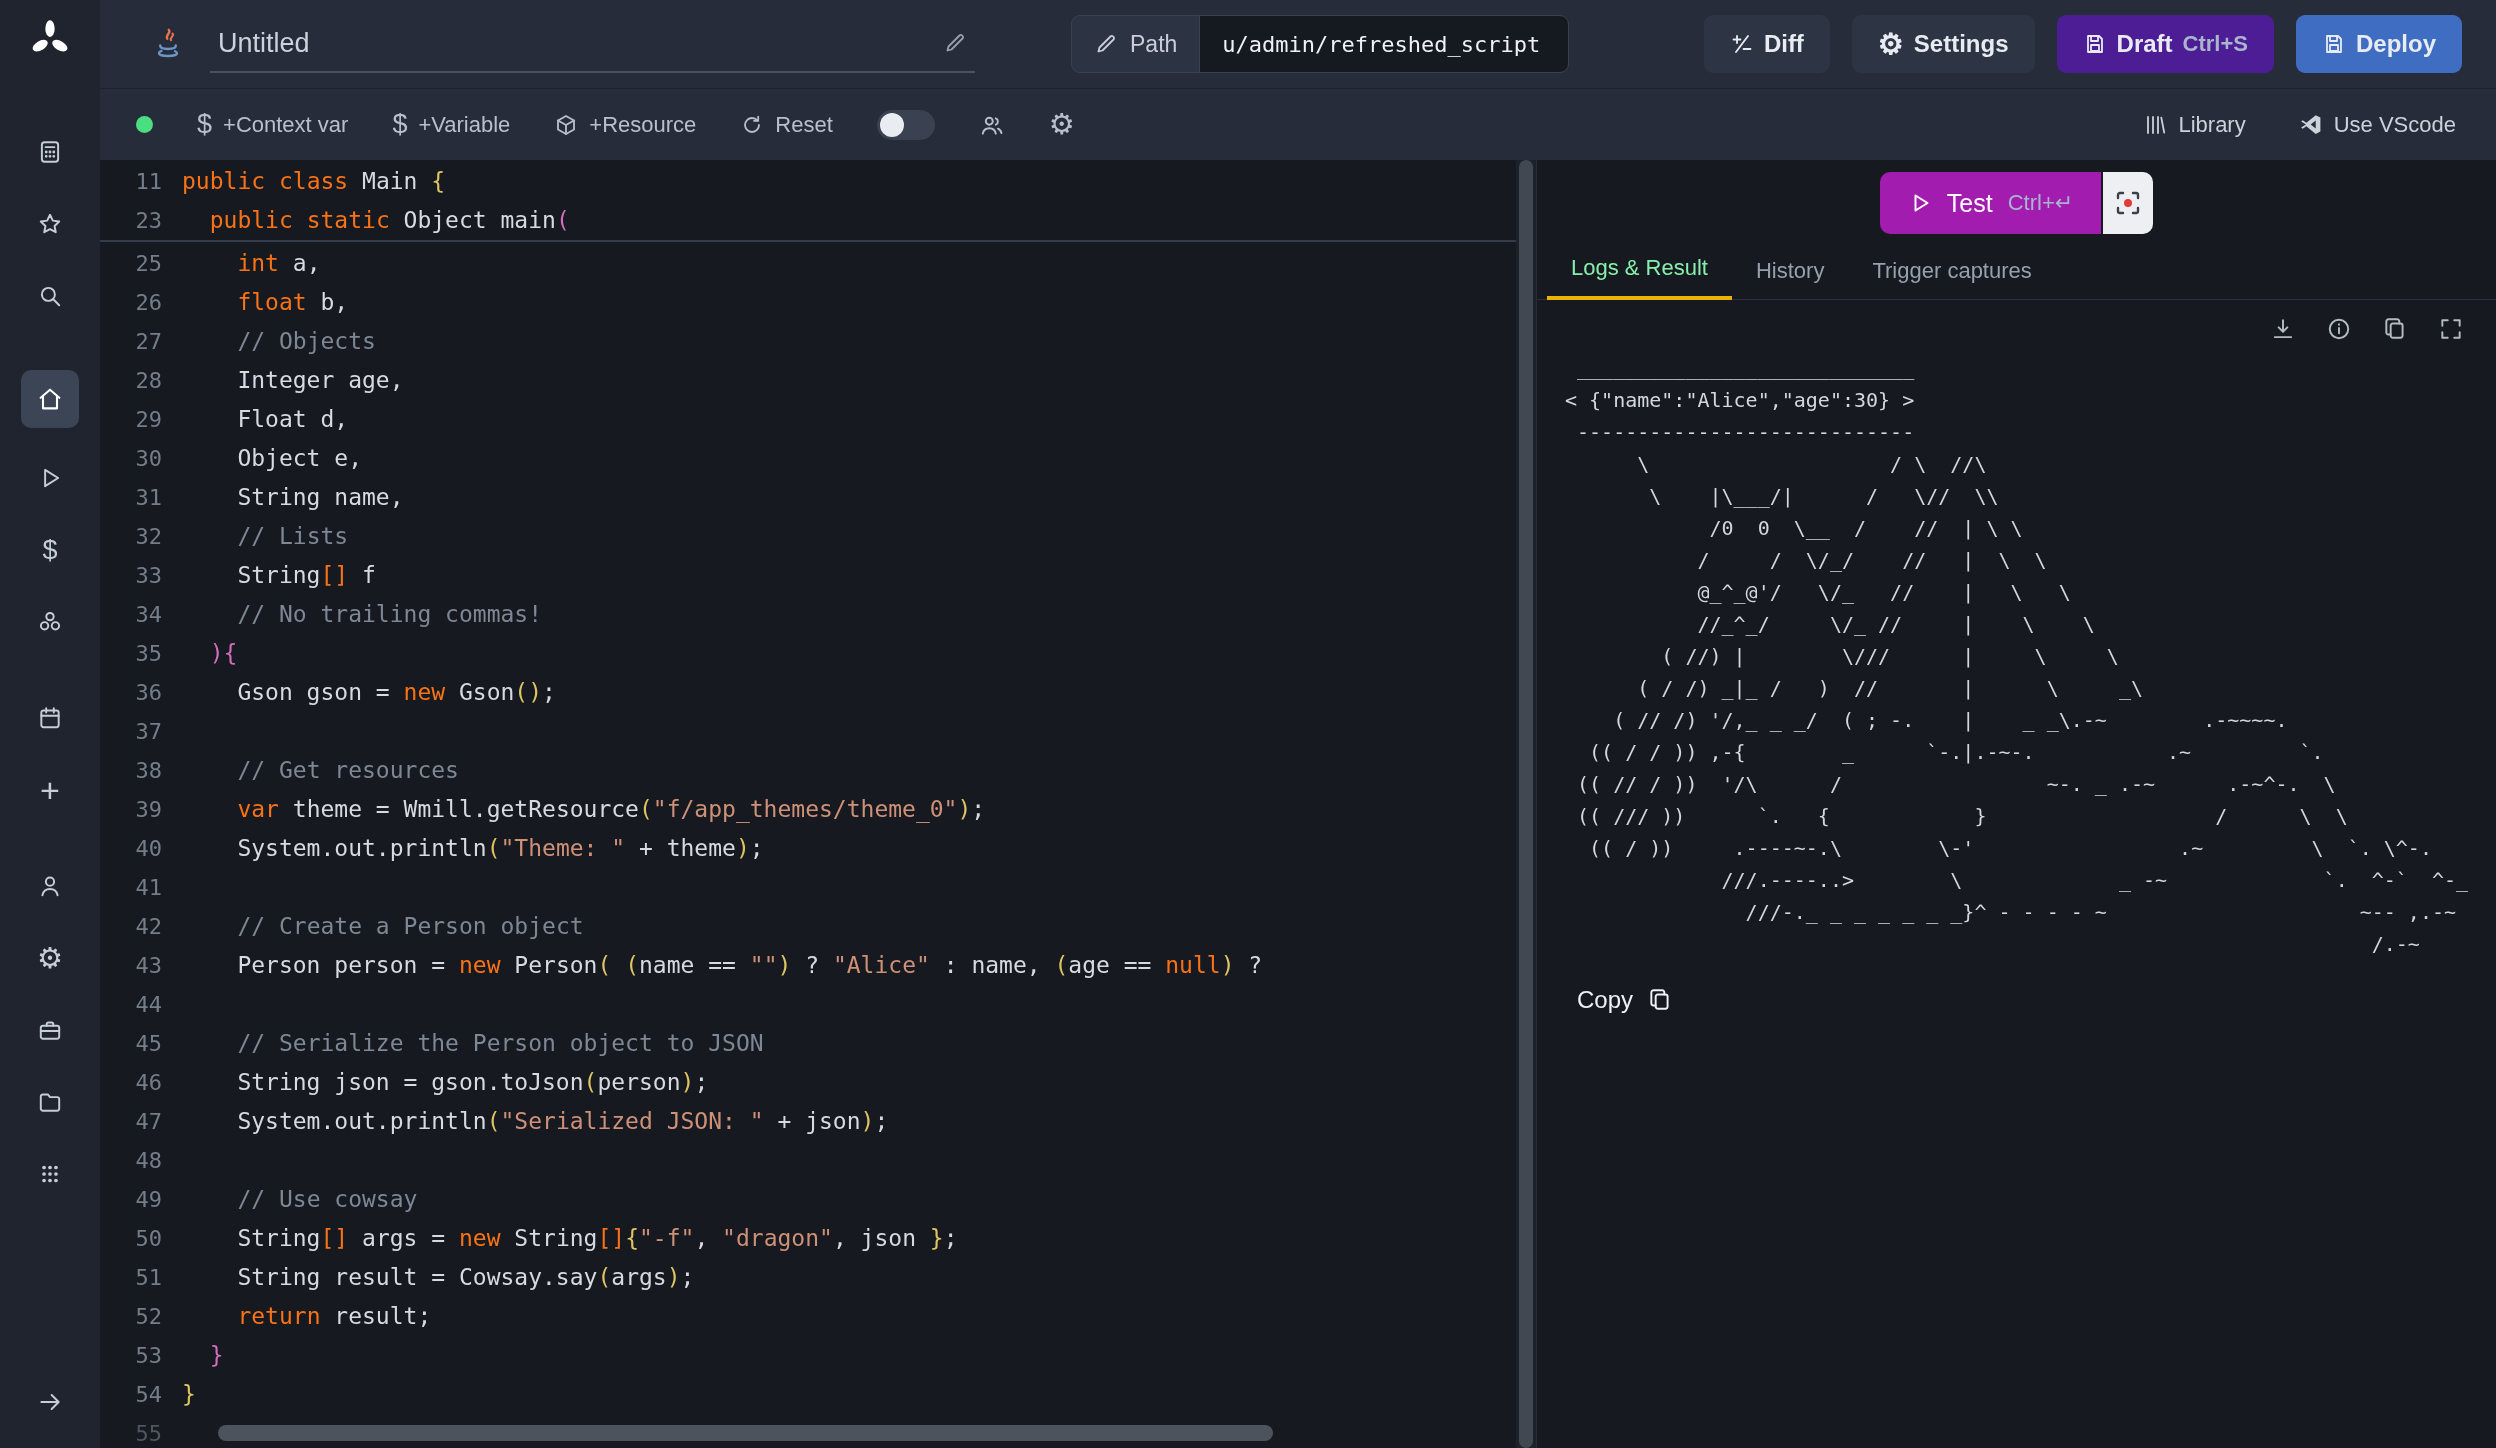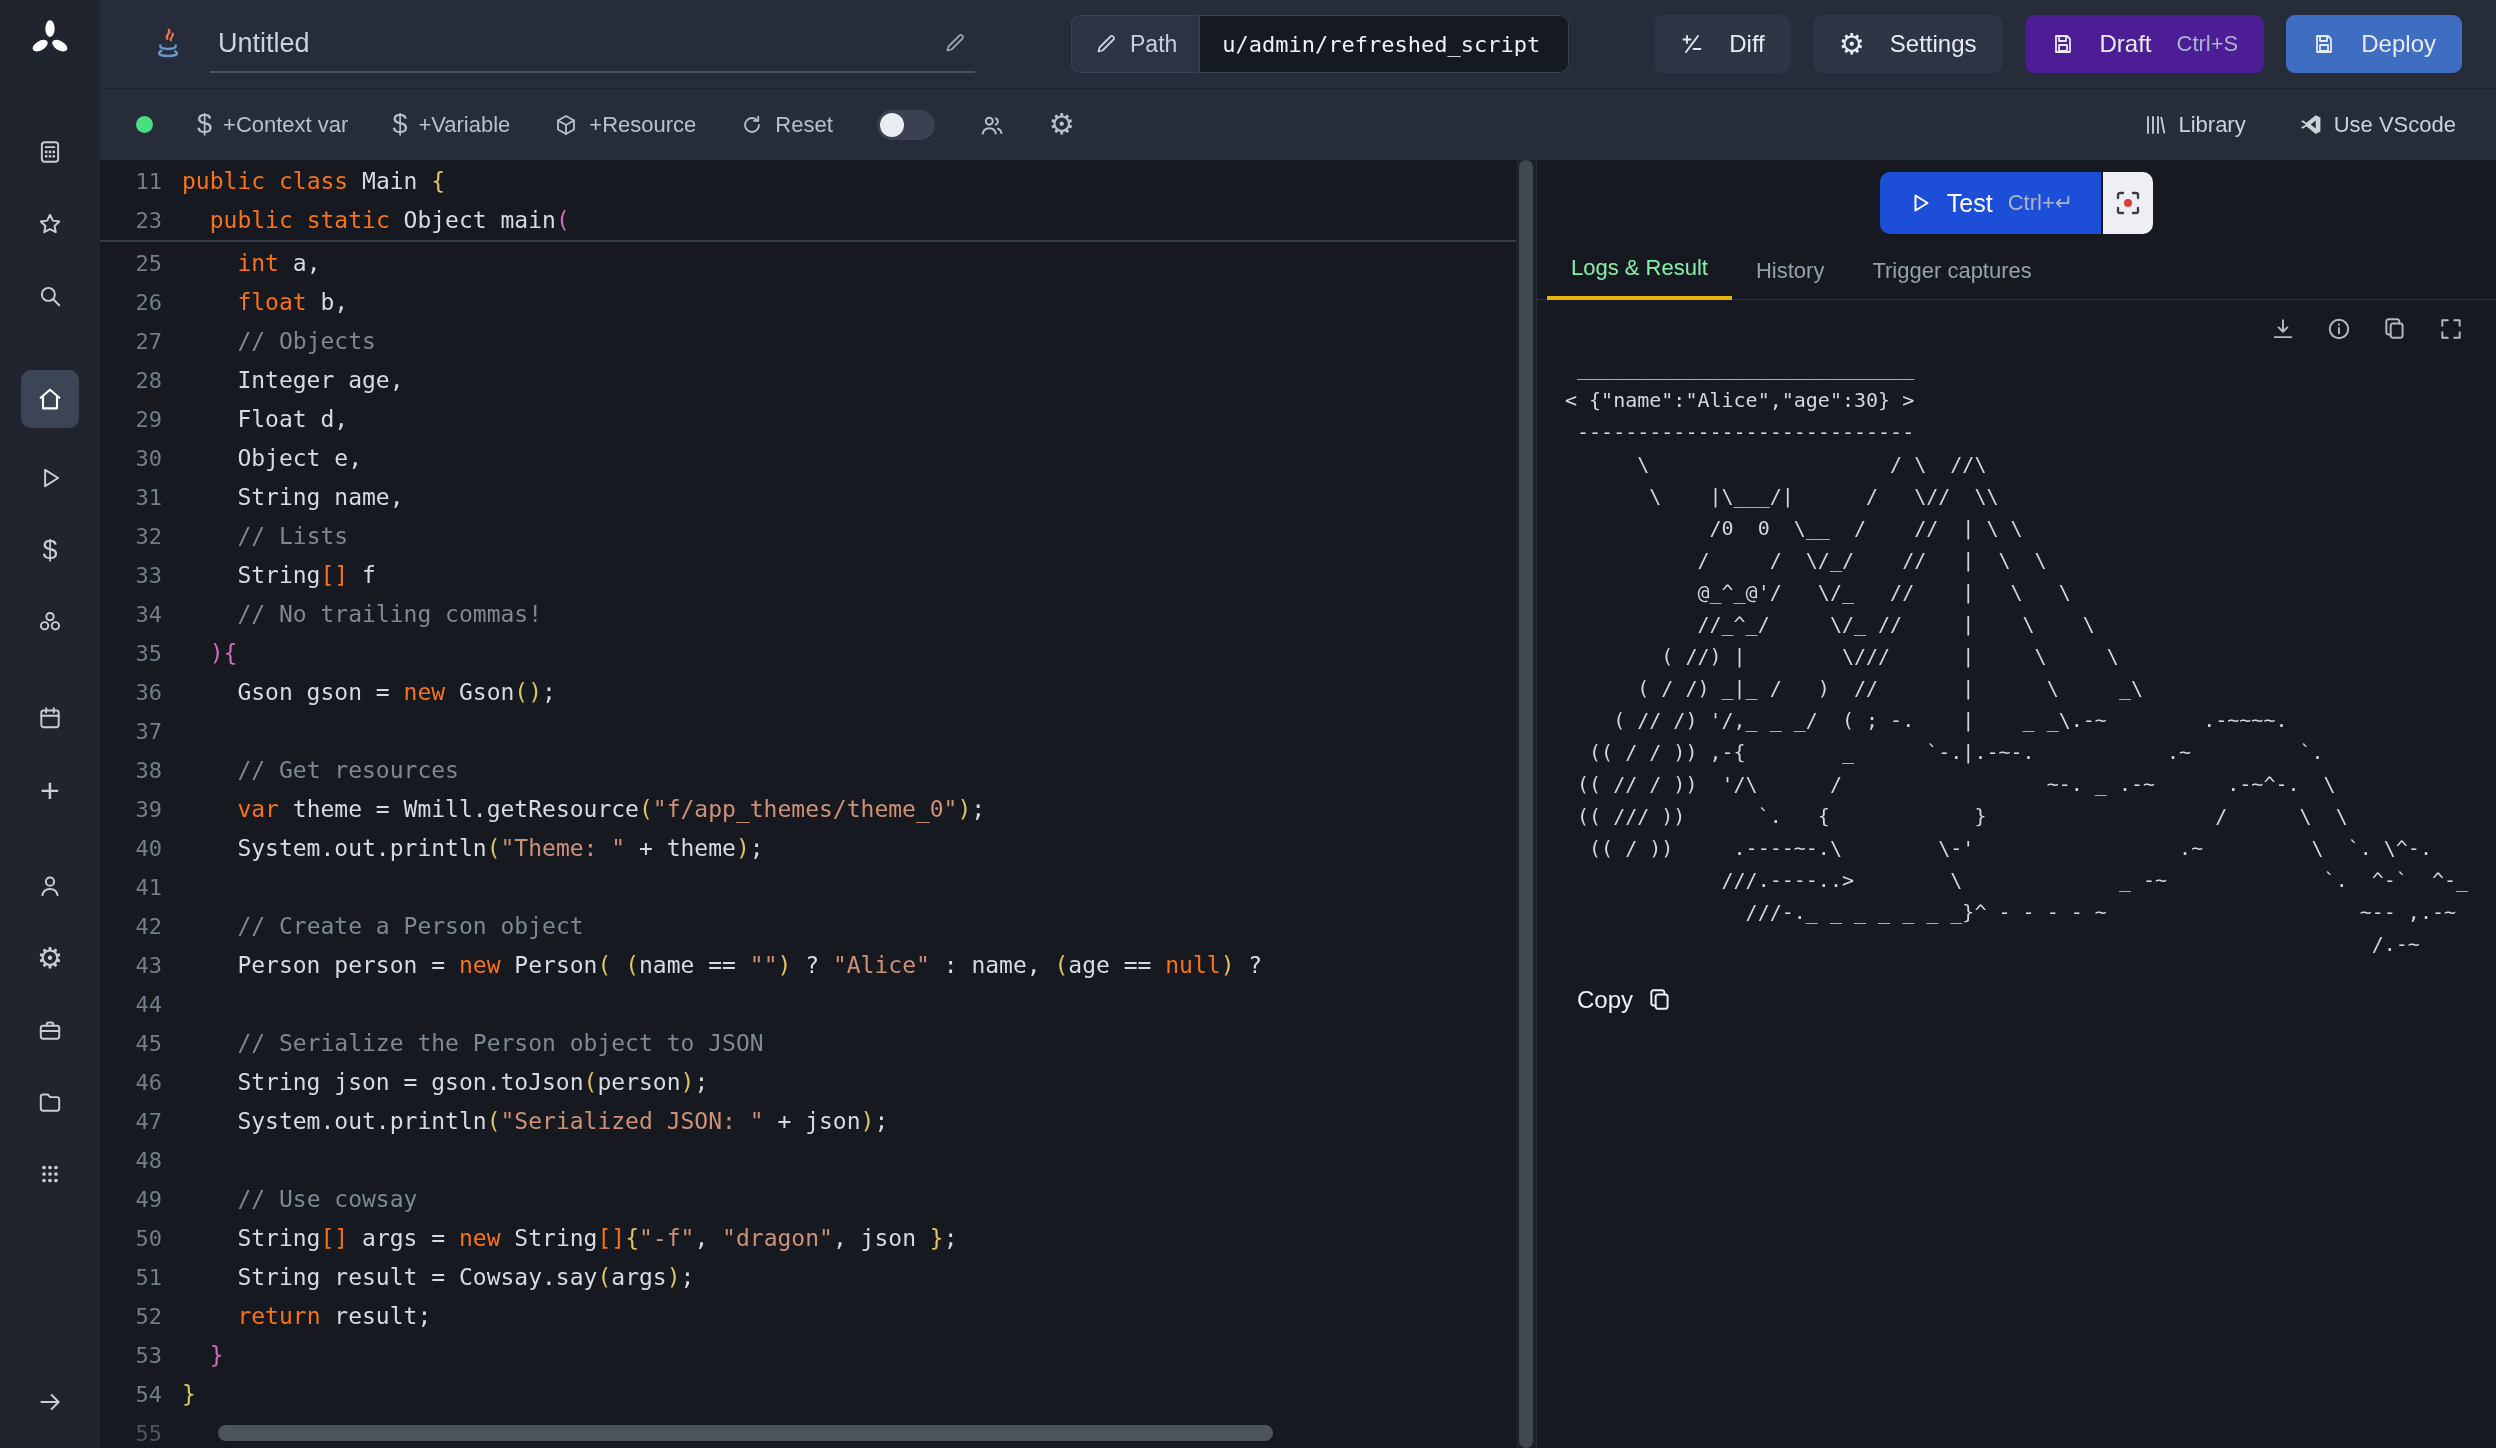--- a/index.html
+++ b/index.html
@@ -24,21 +24,21 @@
   
   .topbar { height:88px; background:#262c3a; display:flex; align-items:center; padding:0 34px 0 50px; flex:none; }
   .java-badge { width:36px; height:40px; flex:none; }
   .title-wrap { display:flex; align-items:center; justify-content:space-between; border-bottom:2px solid #4b5363; width:765px; height:58px; margin-left:24px; padding:0 8px; }
   .doc-title { color:#ccd2db; font-size:27px; }
   .pencil { color:#98a1ae; }
   .path-group { display:flex; margin-left:96px; height:58px; }
   .path-chip { display:flex; align-items:center; gap:12px; background:#2c3342; color:#c8cedb; border:1px solid #3a4252; border-right:none; border-radius:9px 0 0 9px; padding:0 22px; font-size:23px; }
   .path-input { background:#151920; border:1px solid #3a4252; border-radius:0 9px 9px 0; color:#eef1f6; font-family:"DejaVu Sans Mono",monospace; font-size:22px; display:flex; align-items:center; padding:0 22px; min-width:370px; }
   .topbar-right { margin-left:auto; display:flex; gap:22px; align-items:center; }
-  .btn { height:58px; border-radius:9px; display:flex; align-items:center; gap:25px; padding:0 26px; font-size:24px; color:#e8ecf2; cursor:pointer; white-space:nowrap; }
+  .btn { height:58px; border-radius:9px; display:flex; align-items:center; gap:10px; padding:0 26px; font-size:24px; color:#e8ecf2; cursor:pointer; white-space:nowrap;font-weight:bold; }
   .btn.ghost { background:#2d3443; }
   .btn.draft { background:#4c1d95; }
   .btn.deploy { background:#3e6dc2; }
   .shortcut { color:#a9b5cd; font-size:22px; }
 
   
   .toolbar2 { height:72px; background:#262c3a; border-top:1px solid #1d222c; display:flex; align-items:center; padding:0 40px 0 36px; gap:44px; color:#b9c0cb; font-size:22px; flex:none; }
   .tb-item { display:flex; align-items:center; gap:11px; cursor:pointer; white-space:nowrap; }
   .status-dot { width:17px; height:17px; border-radius:50%; }
   .toggle { width:58px; height:30px; border-radius:15px; background:#3a4150; position:relative; cursor:pointer; }
@@ -58,21 +58,21 @@
   .code-line.dim .ln { color:#4e565f; }
   .tk-k { color:#f97316; } .tk-p { color:#d6dae1; } .tk-c { color:#7e8795; }
   .tk-s { color:#ce9178; } .tk-y { color:#e0c462; } .tk-m { color:#d16dbe; }
   .hscroll { position:absolute; bottom:7px; left:118px; width:1055px; height:16px; background:#4d535d; border-radius:8px; }
   .vscroll { position:absolute; top:0; right:0; width:20px; height:100%; background:#1d222a; }
   .vthumb { position:absolute; top:0; left:3px; width:14px; height:100%; background:#424852; border-radius:7px; }
 
   
   .panel { width:960px; flex:none; border-left:1px solid #272d38; display:flex; flex-direction:column; background:#16191f; min-height:0; }
   .test-row { display:flex; justify-content:center; padding:12px 0 10px; flex:none; }
-  .test-btn { display:flex; align-items:center; gap:15px; background:#1d4ed8; border-radius:10px 0 0 10px; height:62px; padding:0 28px; color:#ffffff; font-size:25px; cursor:pointer; }
+  .test-btn { display:flex; align-items:center; gap:15px; background:#a21caf; border-radius:10px 0 0 10px; height:62px; padding:0 28px; color:#ffffff; font-size:25px; cursor:pointer; }
   .cap-btn { width:50px; height:62px; background:#edeff3; border-radius:0 10px 10px 0; display:flex; align-items:center; justify-content:center; margin-left:2px; cursor:pointer; }
   .tabs { display:flex; align-items:flex-end; height:56px; border-bottom:1px solid #2b313d; padding:0 10px; flex:none; }
   .tab { padding:0 24px 15px; font-size:22px; color:#97a0ad; cursor:pointer; white-space:nowrap; }
   .tab.active { color:#86efac; border-bottom:4px solid #eab308; margin-bottom:-1px; }
   .panel-icons { display:flex; justify-content:flex-end; gap:30px; padding:16px 32px 0; color:#b3bac5; flex:none; }
   .panel-icons .icn { cursor:pointer; }
   .output { font-family:"DejaVu Sans Mono",monospace; font-size:20px; line-height:32px; color:#d3d8df; padding:10px 0 0 28px; white-space:pre; overflow:hidden; flex:none; }
   .copy-row { display:flex; align-items:center; gap:14px; color:#eef1f5; font-size:24px; font-weight:400; padding:26px 0 0 40px; }
 </style>
 </head>

